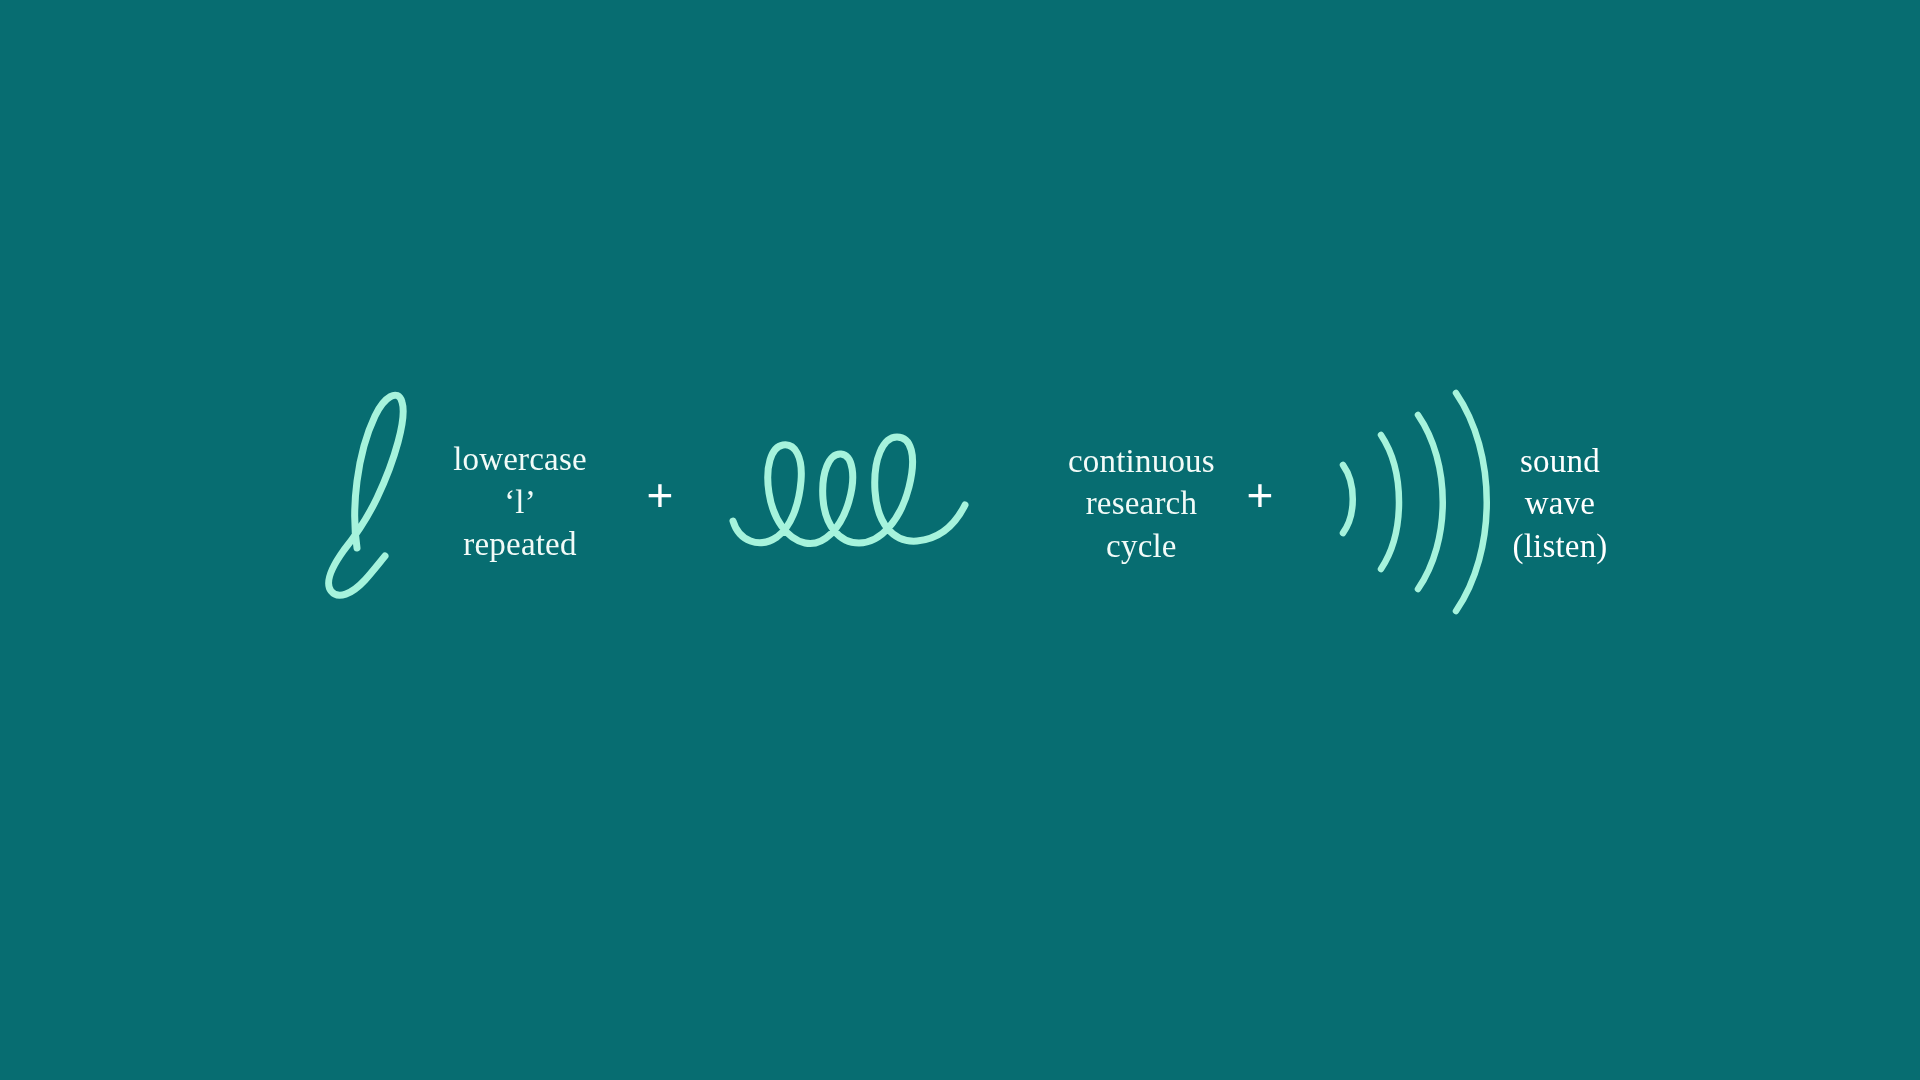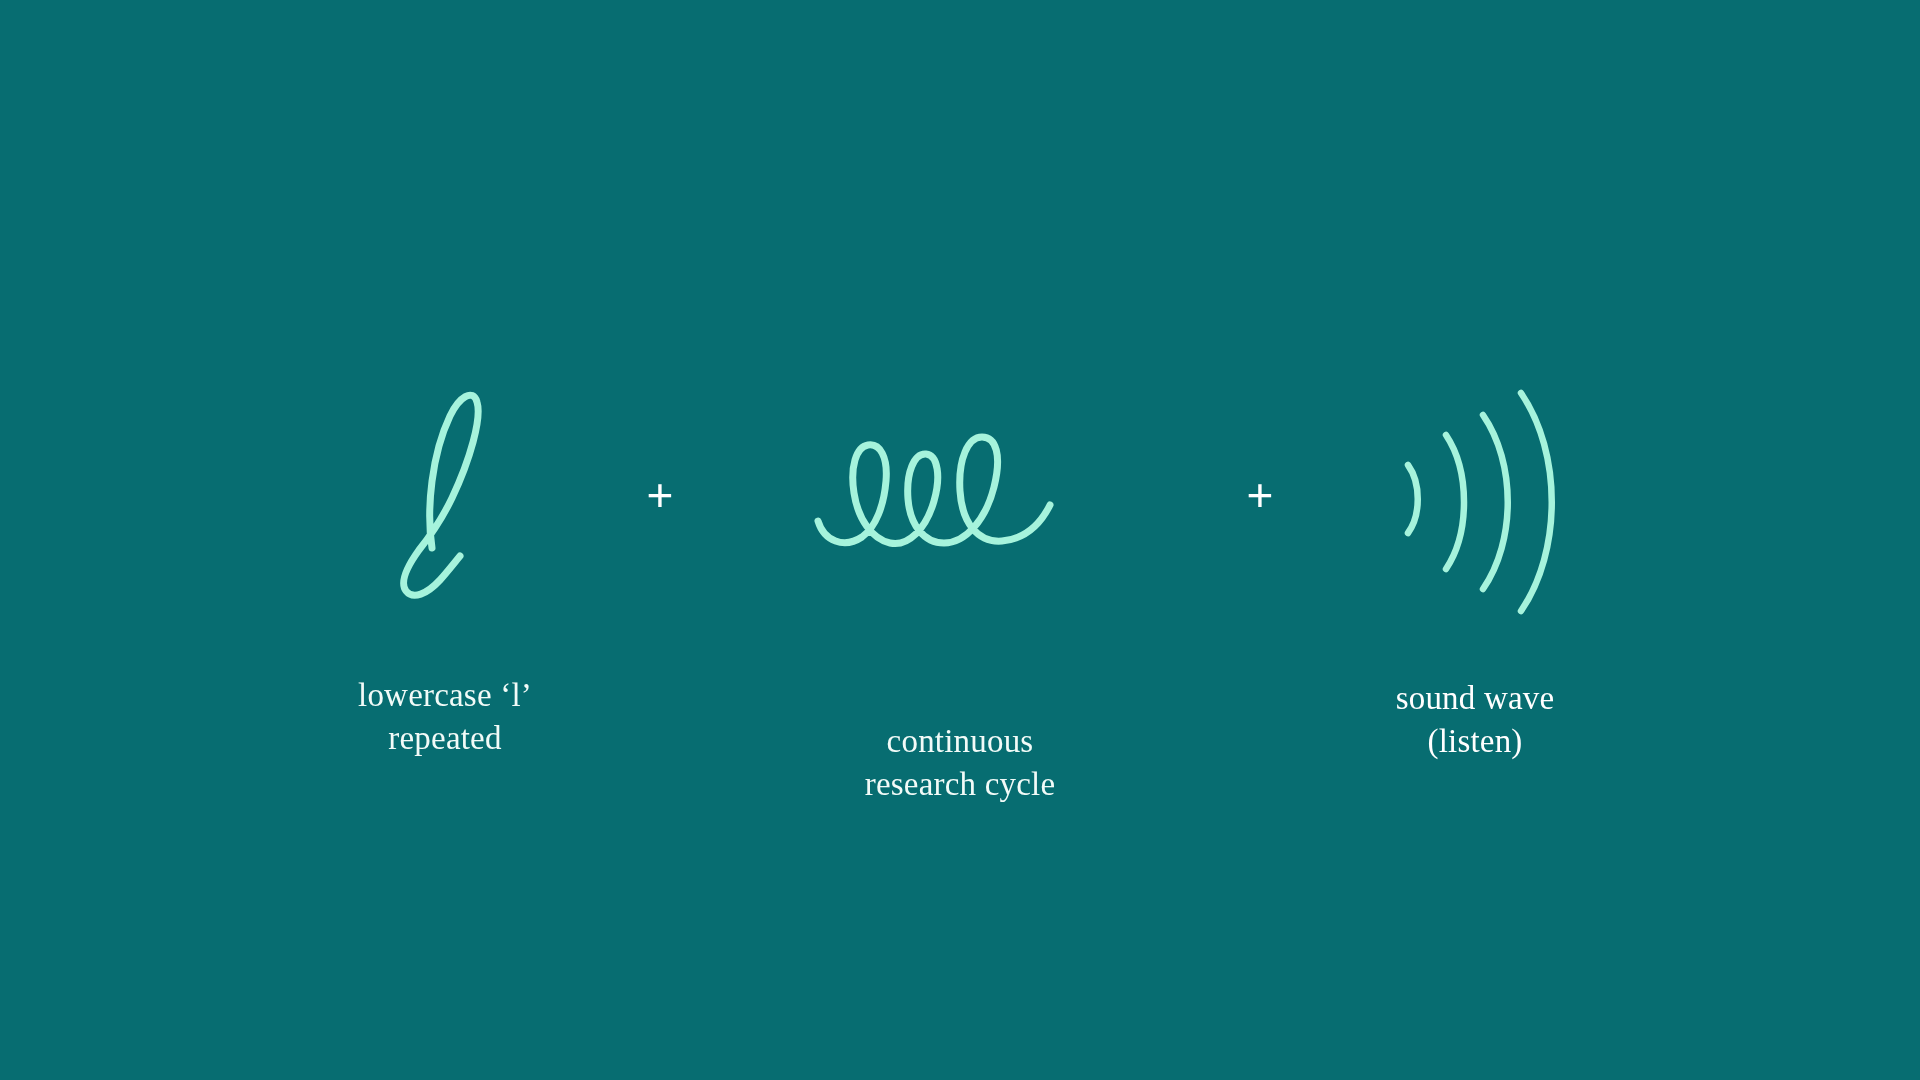--- a/index.html
+++ b/index.html
@@ -32,21 +32,21 @@
     height: 1080px;
     display: flex;
     flex-direction: row;
     align-items: flex-start;
     justify-content: center;
     gap: 0px;
   }
 
   .concept-item {
     display: flex;
-    flex-direction: column;
+    flex-direction: row;
     align-items: center;
     justify-content: flex-start;
   }
 
   
   .item-l      { width: 300px; }
   .item-loops  { width: 470px; gap: 43px; }
   .item-wave   { width: 300px; }
 
   .plus-cell {

